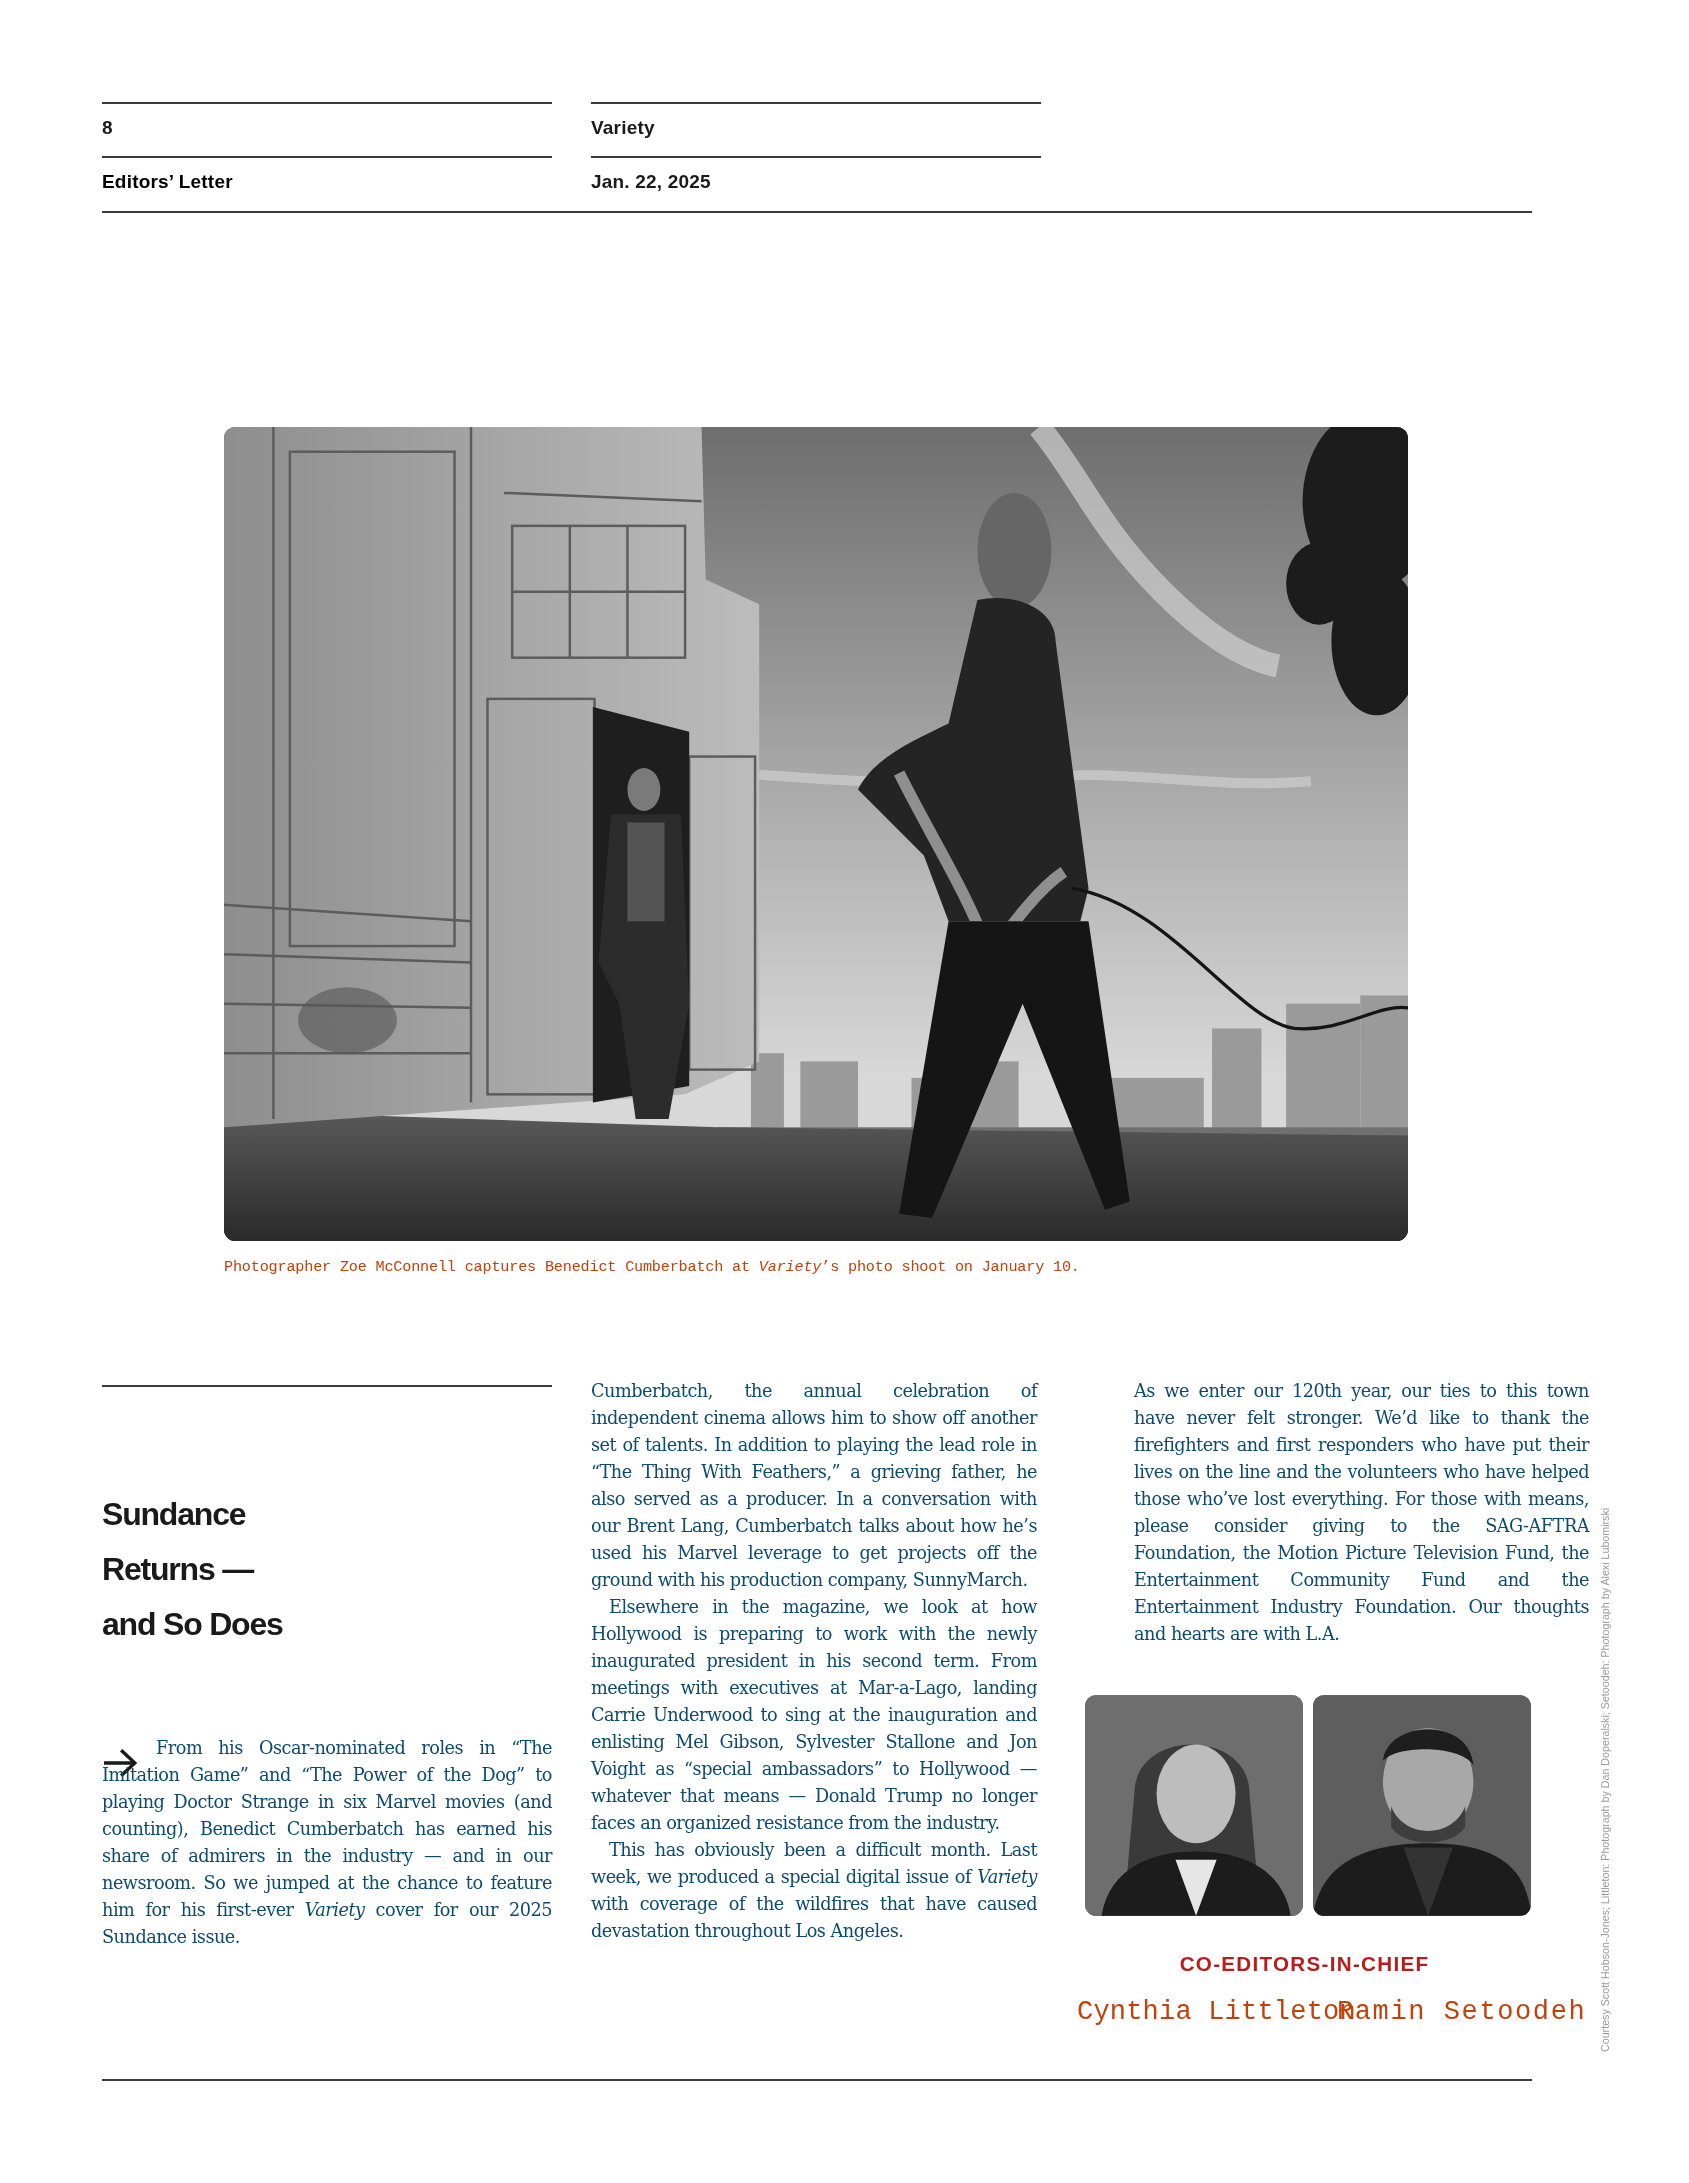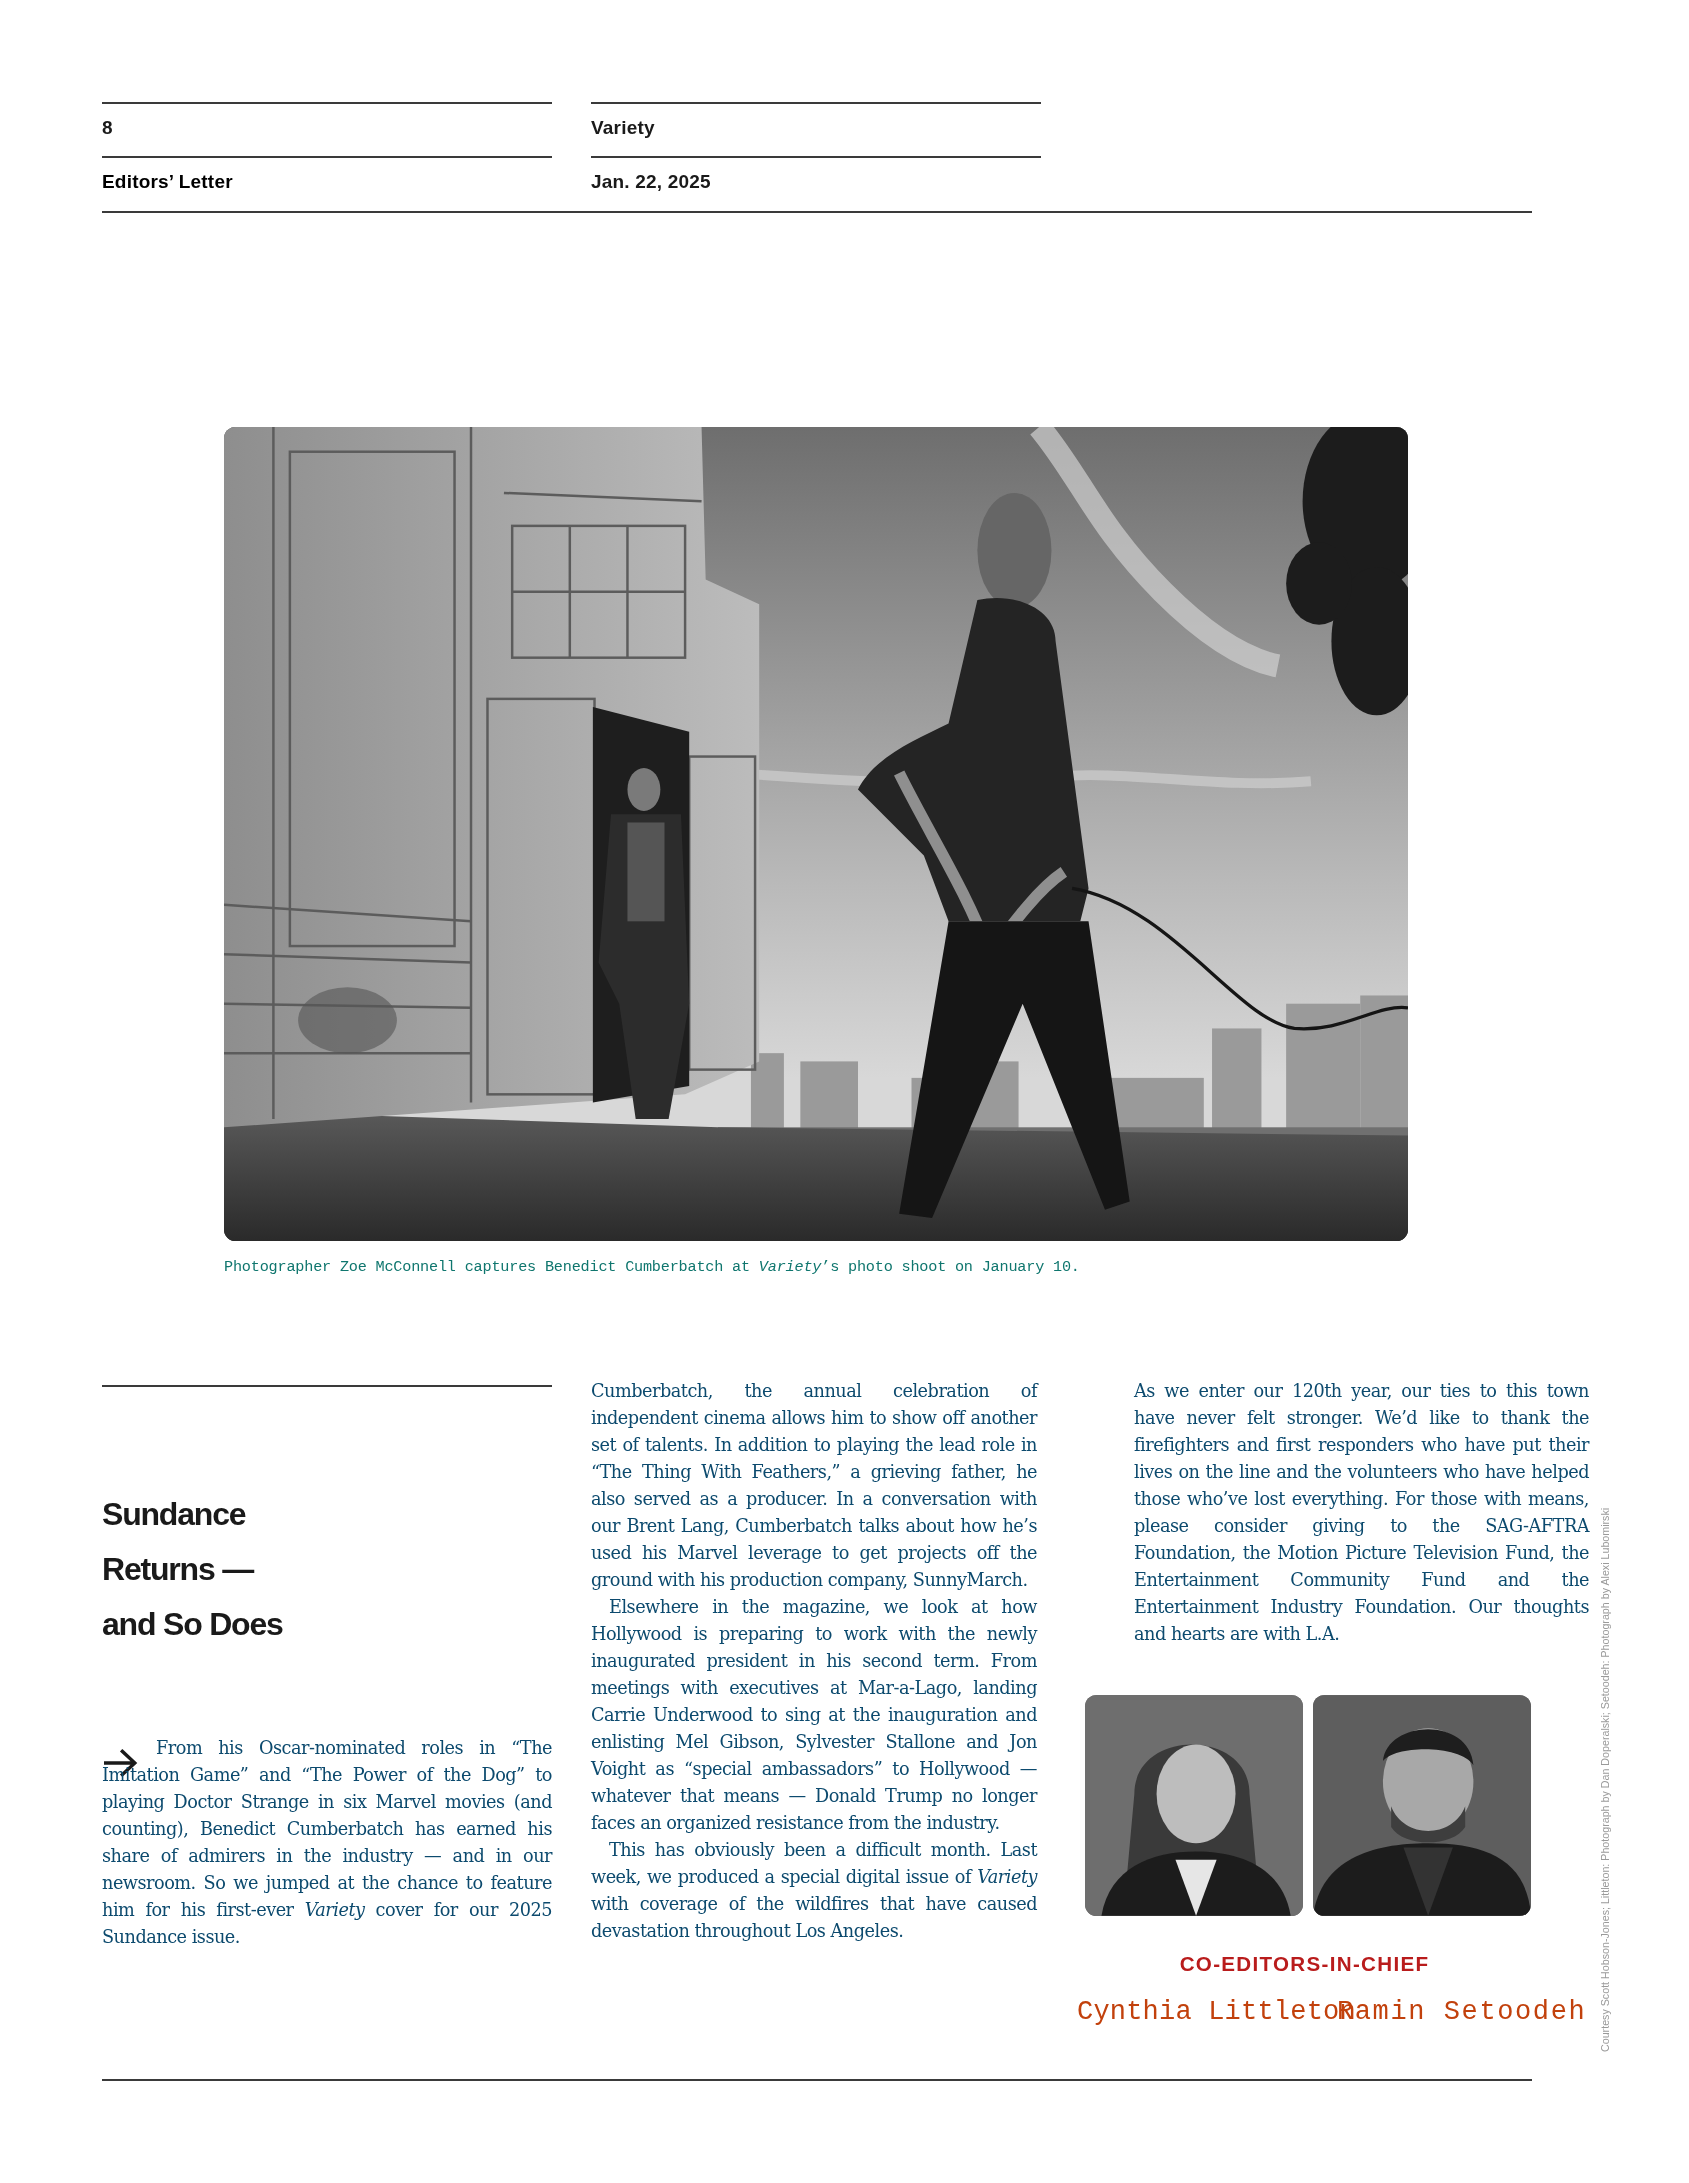--- a/index.html
+++ b/index.html
@@ -2,21 +2,21 @@
 <html style="font-size:13px"><head>
 <meta charset="utf-8">
 <style>
   html, body { margin: 0; padding: 0; background: #ffffff; }
   body { width: 1689px; height: 2183px; position: relative; overflow: hidden; color: #1a1a1a; }
   .rule { position: absolute; height: 1.6px; background: #3a3a3a; }
   .hdr { position: absolute; font-family: "Liberation Sans", sans-serif; font-weight: bold; font-size: 19px; letter-spacing: 0.2px; }
   .accent { color: #000000; }
   .photo { position: absolute; left: 224px; top: 427px; width: 1184px; height: 814px; border-radius: 11.5px; overflow: hidden; background: #888; }
   .photo svg { display: block; width: 100%; height: 100%; }
-  .caption { position: absolute; left: 224px; top: 1258px; font-family: "Liberation Mono", monospace; font-size: 15.2px; color: #0f766e; letter-spacing: -0.2px; white-space: nowrap; }
+  .caption { position: absolute; left: 224px; top: 1258px; font-family: "Liberation Mono", monospace; font-size: 15.2px; color: #c2410c; letter-spacing: -0.2px; white-space: nowrap; }
   .caption i { font-style: italic; }
   .headline { position: absolute; left: 102px; top: 1487px; width: 461px; font-family: "Liberation Sans", sans-serif; font-weight: bold; font-size: 32px; line-height: 55px; letter-spacing: -1.2px; color: #1a1a1a; }
   .headline span { display: block; }
   .body-col { position: absolute; font-family: "DejaVu Serif", serif; font-size: 17.7px; line-height: 27px; color: #0c4a6e; text-align: justify; letter-spacing: -0.5px; }
   .body-col p { margin: 0; }
   .body-col p.indent { text-indent: 18px; }
   .body-col i { font-style: italic; }
   .arrow { position: absolute; left: 104px; top: 1748px; width: 35px; height: 30px; }
   .lead-p { position: absolute; left: 102px; top: 1735px; width: 450px; }
   .editor-photo { position: absolute; top: 1695px; width: 218px; height: 221px; border-radius: 11.5px; overflow: hidden; background: #6f6f6f; }

